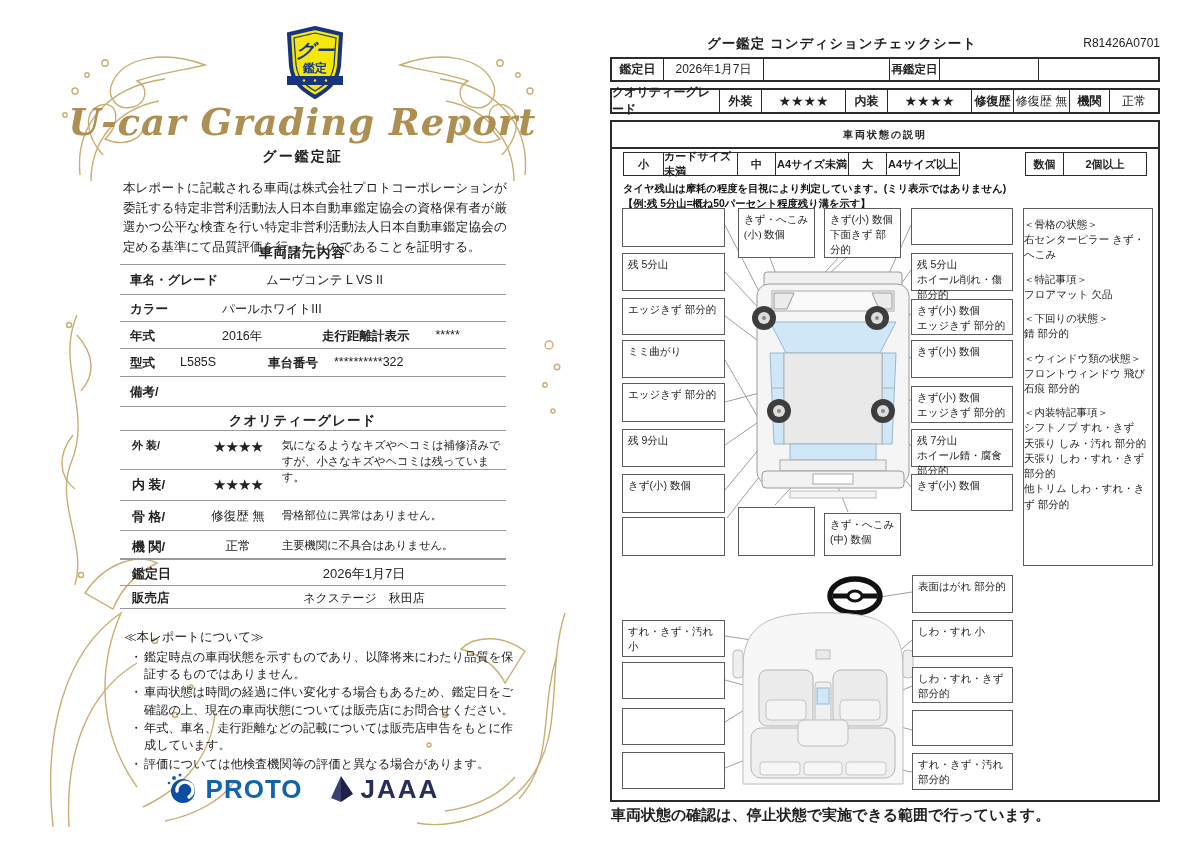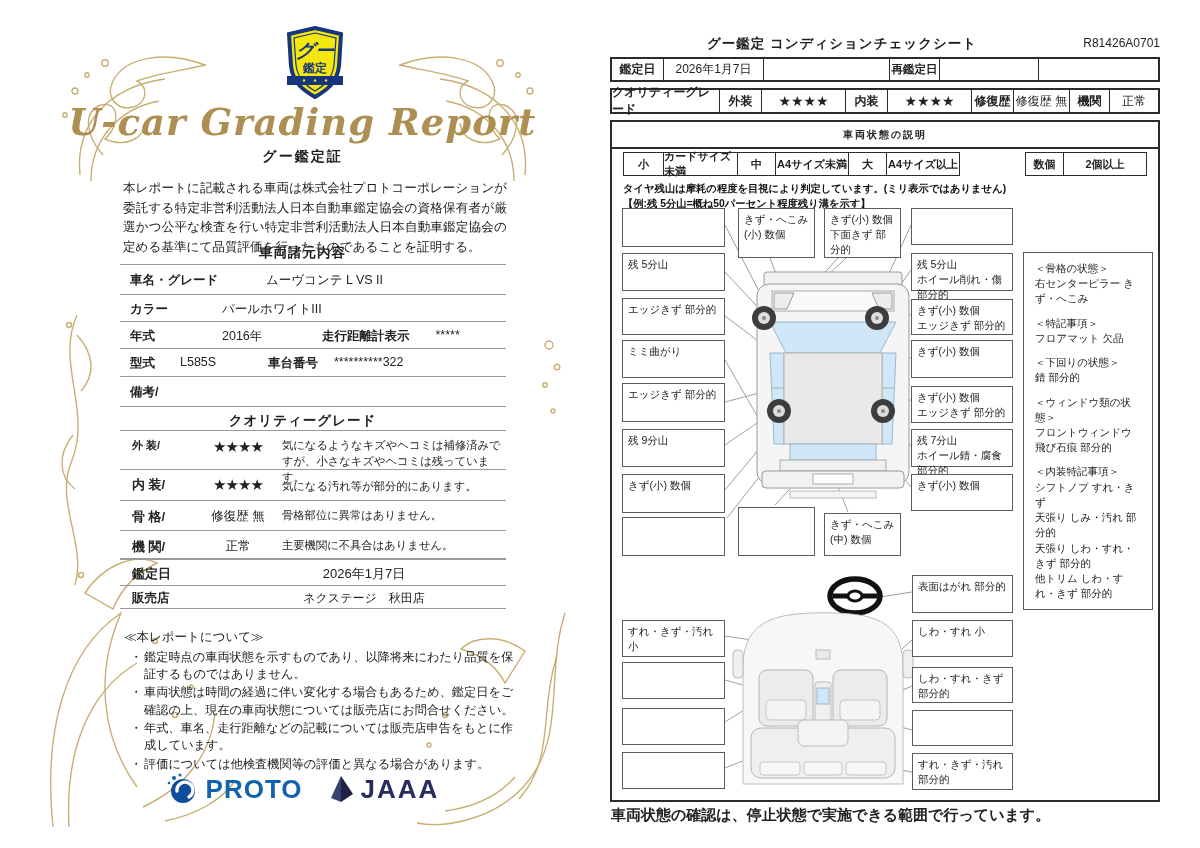--- a/index.html
+++ b/index.html
@@ -36,21 +36,21 @@
   .bighead{border-bottom:2px solid #2b2b2b;height:25px;display:flex;align-items:center;
            justify-content:center;font-size:10px;font-weight:bold;letter-spacing:2px;}
   .sztable{display:flex;border:1.5px solid #2b2b2b;box-sizing:border-box;background:#fff;height:24px;}
   .szcell{border-right:1px solid #2b2b2b;display:flex;align-items:center;justify-content:center;
           font-size:11px;font-weight:bold;box-sizing:border-box;}
   .szcell:last-child{border-right:none;}
   .tirenote{font-size:10.3px;font-weight:bold;line-height:1.5;color:#111;}
   .co{position:absolute;border:1px solid #5c5c5c;background:#fff;font-size:10.5px;
       line-height:1.45;padding:3px 5px;white-space:pre-line;box-sizing:border-box;color:#1c1c1c;}
   .notes{position:absolute;border:1px solid #5c5c5c;background:#fff;font-size:10.5px;
-         line-height:1.45;padding:8px 11px;box-sizing:border-box;color:#1c1c1c;margin-top:44px;}
+         line-height:1.45;padding:8px 0;box-sizing:border-box;color:#1c1c1c;}
   .notes .nsec{white-space:pre-line;margin-bottom:9px;}
   .footnote{font-size:15px;font-weight:bold;}
 </style>
 </head>
 <body>
 
 <div id="canvas">
 
   <svg class="abs" style="left:25px;top:15px;" width="555" height="820" viewBox="0 0 555 820" fill="none" stroke="#c9ae72" stroke-width="1.4">
     <g>
@@ -153,21 +153,20 @@
 
   <div class="abs ltable" style="left:120px;top:430px;width:386px;">
     <div class="lrow" style="height:39px;padding-top:7px;">
       <span class="llab" style="width:62px;padding-left:12px;font-size:11px;">外 装/</span>
       <span class="stars" style="width:88px;text-align:center;">★★★★</span>
       <span class="gdesc">気になるようなキズやヘコミは補修済みですが、小さなキズやヘコミは残っています。</span>
     </div>
     <div class="lrow" style="height:31px;padding-top:6px;">
       <span class="llab" style="width:62px;padding-left:12px;font-size:13px;">内 装/</span>
       <span class="stars" style="width:88px;text-align:center;">★★★★</span>
-      <span class="gdesc" style="padding-top:3px;">気になる汚れ等が部分的にあります。</span>
     </div>
     <div class="lrow" style="height:30px;padding-top:7px;">
       <span class="llab" style="width:62px;padding-left:12px;font-size:13px;">骨 格/</span>
       <span class="lval" style="width:88px;text-align:center;">修復歴 無</span>
       <span class="gdesc">骨格部位に異常はありません。</span>
     </div>
     <div class="lrow" style="height:29px;padding-top:7px;">
       <span class="llab" style="width:62px;padding-left:12px;font-size:13px;">機 関/</span>
       <span class="lval" style="width:88px;text-align:center;">正常</span>
       <span class="gdesc">主要機関に不具合はありません。</span>
@@ -353,21 +352,21 @@
 
   <div class="co" style="left:622px;top:208px;width:103px;height:39px;"></div>
   <div class="co" style="left:622px;top:253px;width:103px;height:38px;">残 5分山</div>
   <div class="co" style="left:622px;top:298px;width:103px;height:37px;">エッジきず 部分的</div>
   <div class="co" style="left:622px;top:340px;width:103px;height:38px;">ミミ曲がり</div>
   <div class="co" style="left:622px;top:383px;width:103px;height:39px;">エッジきず 部分的</div>
   <div class="co" style="left:622px;top:429px;width:103px;height:38px;">残 9分山</div>
   <div class="co" style="left:622px;top:474px;width:103px;height:39px;">きず(小) 数個</div>
   <div class="co" style="left:622px;top:517px;width:103px;height:39px;"></div>
 
-  <div class="co" style="left:738px;top:208px;width:77px;height:50px;">きず・へこみ(小) 数個</div>
+  <div class="co" style="left:738px;top:208px;width:77px;height:50px;font-family:Liberation Serif, serif;">きず・へこみ(小) 数個</div>
   <div class="co" style="left:824px;top:208px;width:77px;height:50px;">きず(小) 数個
 下面きず 部分的</div>
 
   <div class="co" style="left:738px;top:507px;width:77px;height:49px;"></div>
   <div class="co" style="left:824px;top:513px;width:77px;height:43px;">きず・へこみ(中) 数個</div>
 
   <div class="co" style="left:911px;top:208px;width:102px;height:37px;"></div>
   <div class="co" style="left:911px;top:253px;width:102px;height:38px;">残 5分山
 ホイール削れ・傷 部分的</div>
   <div class="co" style="left:911px;top:299px;width:102px;height:36px;">きず(小) 数個

